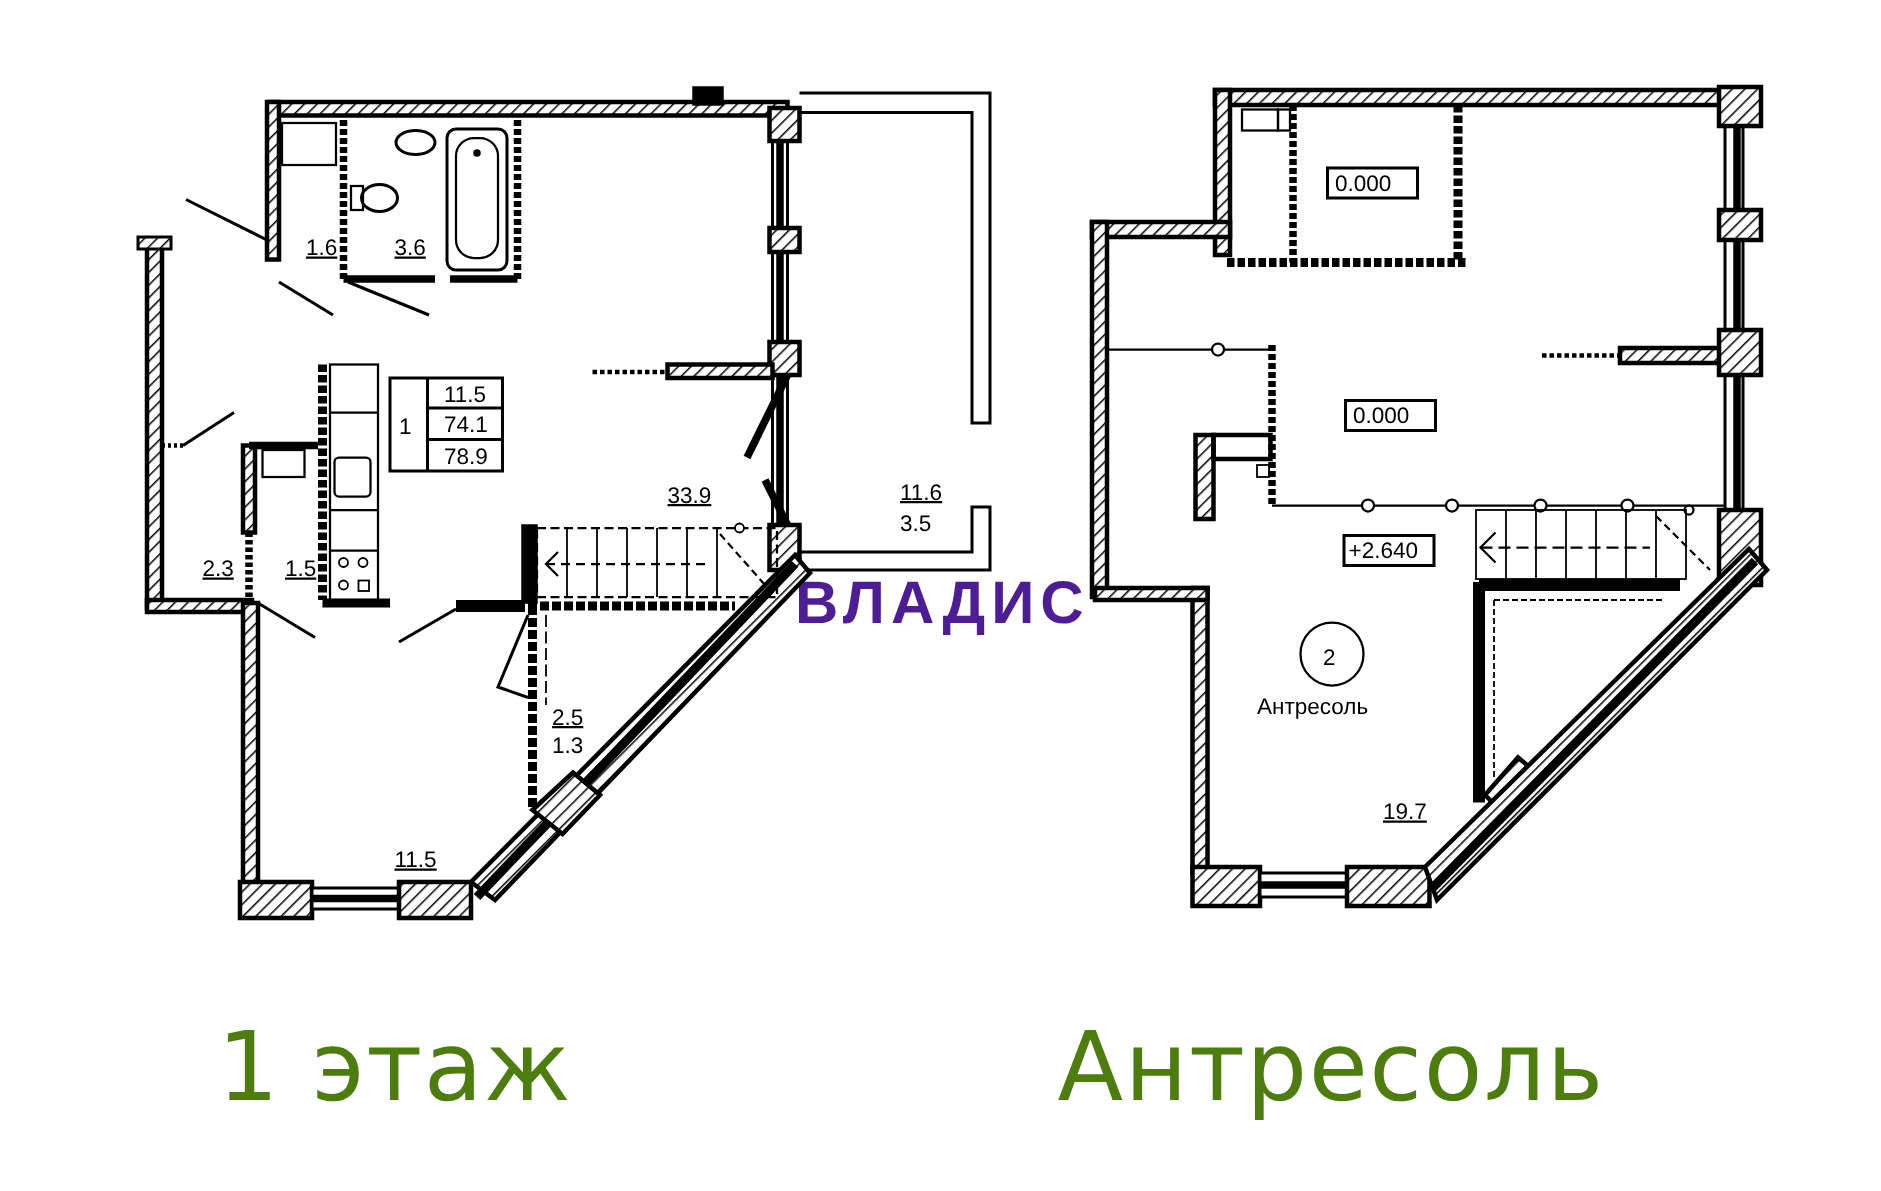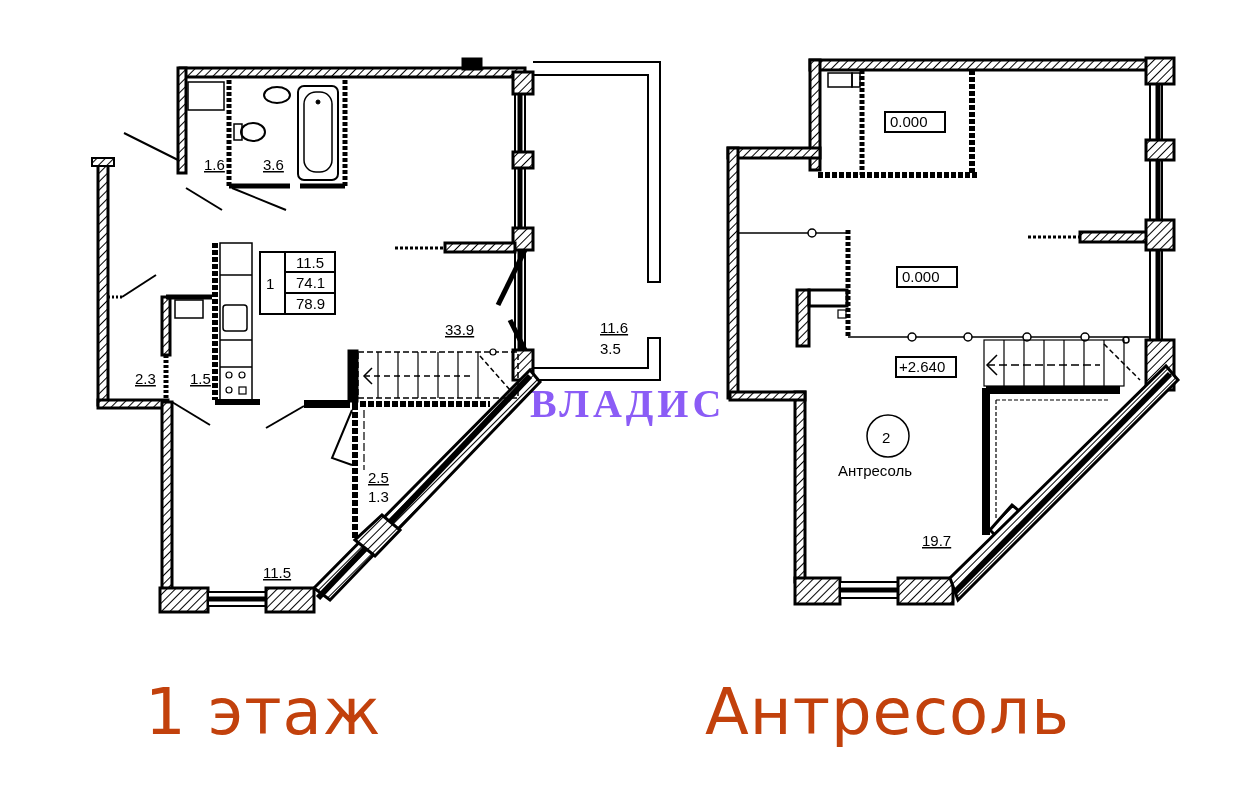--- a/index.html
+++ b/index.html
@@ -1,20 +1,20 @@
 <!DOCTYPE html>
 <html><head>
 <meta charset="utf-8">
 <style>
   html, body { margin: 0; padding: 0; background: #ffffff; }
   body { width: 1254px; height: 794px; position: relative; overflow: hidden; font-family: "Liberation Sans", sans-serif; }
   #plan { position: absolute; left: 0; top: 0; width: 1254px; height: 794px; }
-  .caption { position: absolute; font-family: "DejaVu Sans", sans-serif; font-size: 64px; color: #c2410c; line-height: 1; letter-spacing: 1px; }
+  .caption { position: absolute; font-family: "DejaVu Sans", sans-serif; font-size: 64px; color: #4d7c0f; line-height: 1; letter-spacing: 1px; }
   .lbl { font-family: "Liberation Sans", sans-serif; font-size: 15px; fill: #000; }
-  .watermark { position: absolute; left: 530px; top: 380px; font-family: Liberation Serif, serif; font-size: 40px; font-weight: bold; color: #8b5cf6; letter-spacing: 4px; }
+  .watermark { position: absolute; left: 530px; top: 380px; font-family: Liberation Sans, sans-serif; font-size: 40px; font-weight: bold; color: #4c1d95; letter-spacing: 4px; }
 </style>
 </head>
 <body>
 
 <div class="watermark">ВЛАДИС</div>
 
 <svg id="plan" viewBox="0 0 1254 794" xmlns="http://www.w3.org/2000/svg">
   <defs>
     <pattern id="hatch" width="6" height="6" patternUnits="userSpaceOnUse" patternTransform="rotate(45)">
       <rect width="6" height="6" fill="#fff"></rect>

